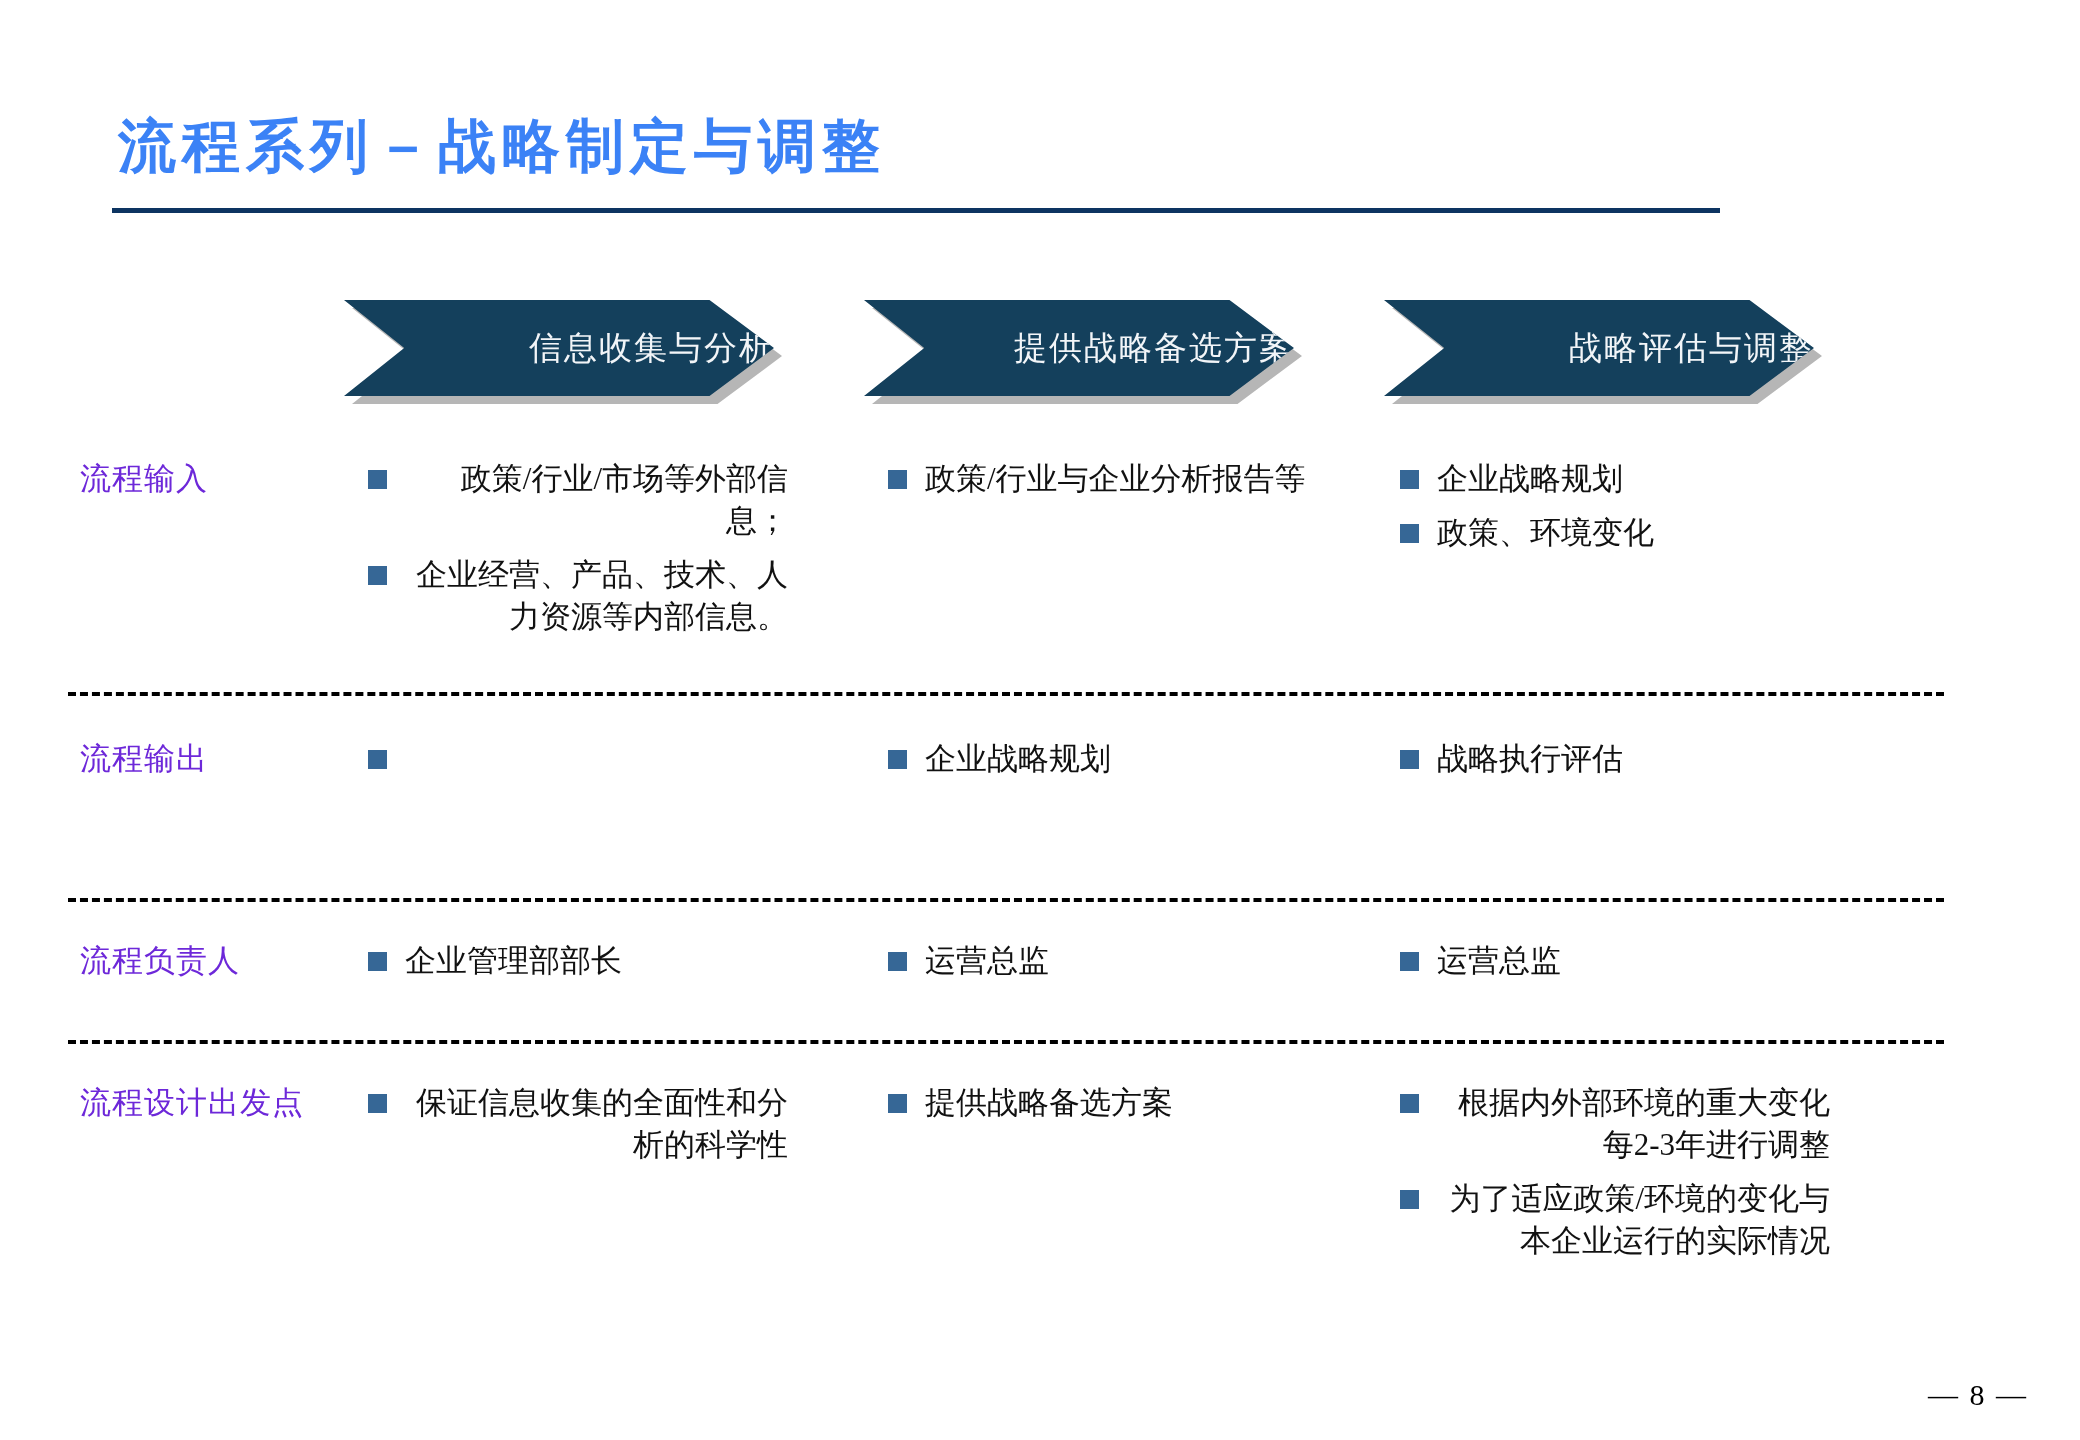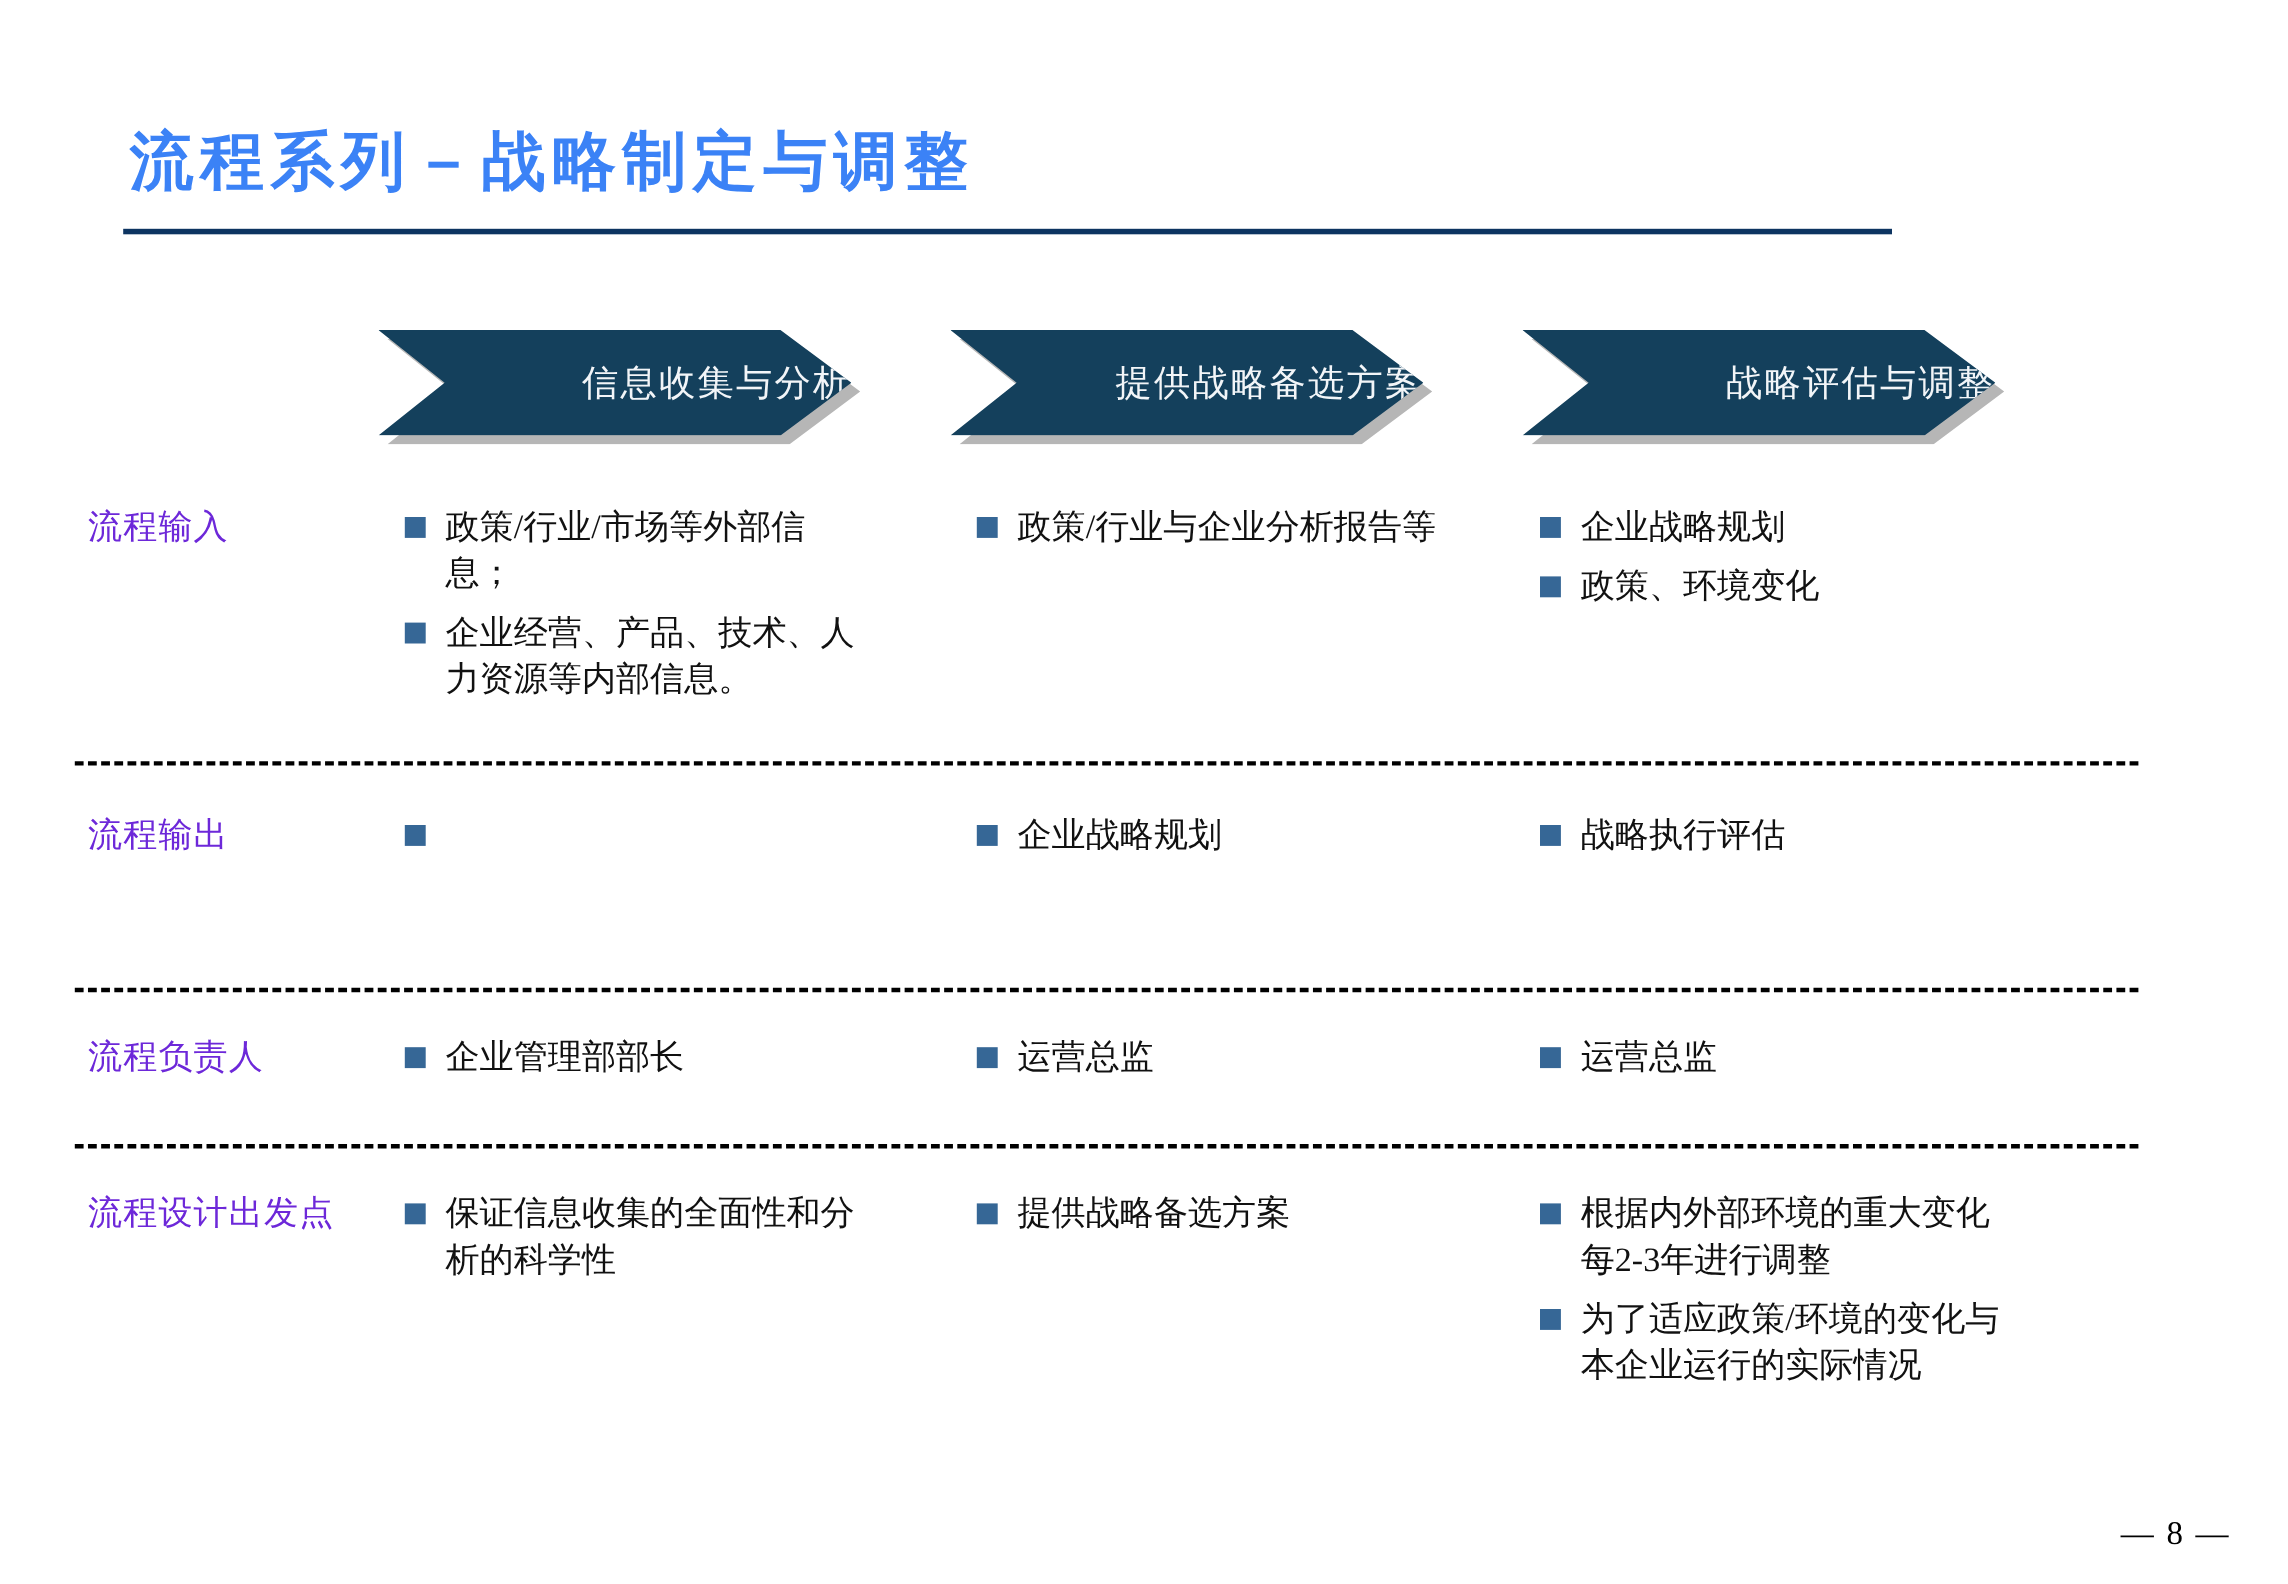--- a/index.html
+++ b/index.html
@@ -97,20 +97,21 @@
     top: 0;
   }
   .col-1 { left: 368px; width: 420px; }
   .col-2 { left: 888px; width: 420px; }
   .col-3 { left: 1400px; width: 430px; }
 
   .bullet-item {
     display: flex;
     align-items: flex-start;
     margin-bottom: 12px;
+    text-align: right;
   }
   .sq {
     flex: 0 0 auto;
     width: 19px;
     height: 19px;
     background: #366796;
     margin-top: 12px;
     margin-right: 18px;
   }
   .bullet-text {

